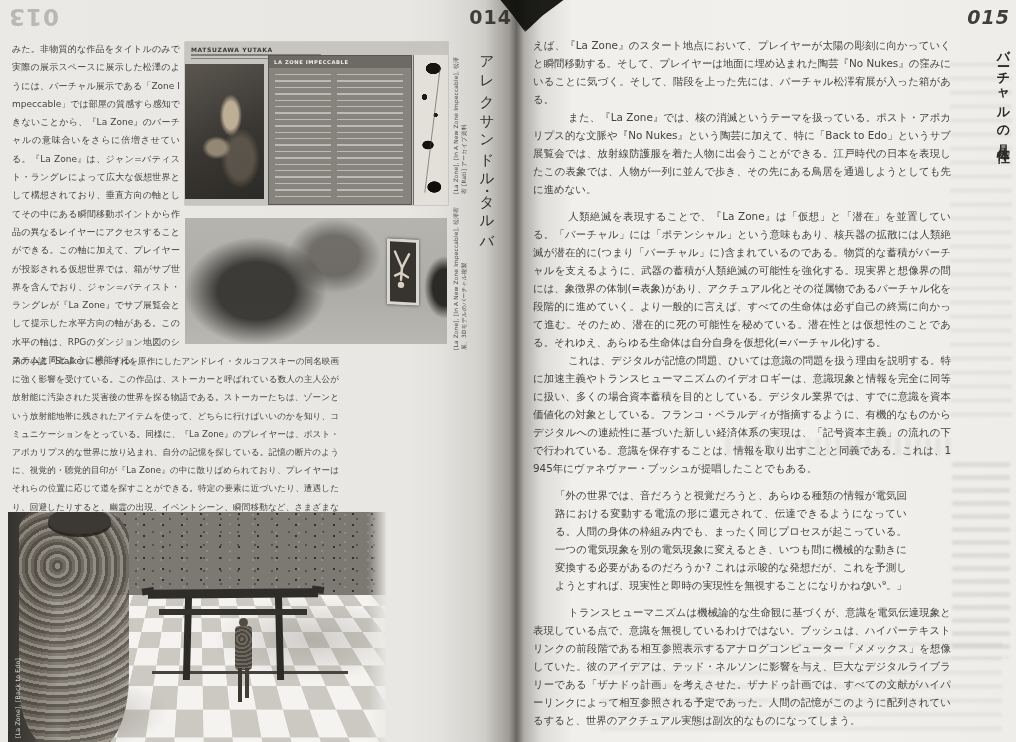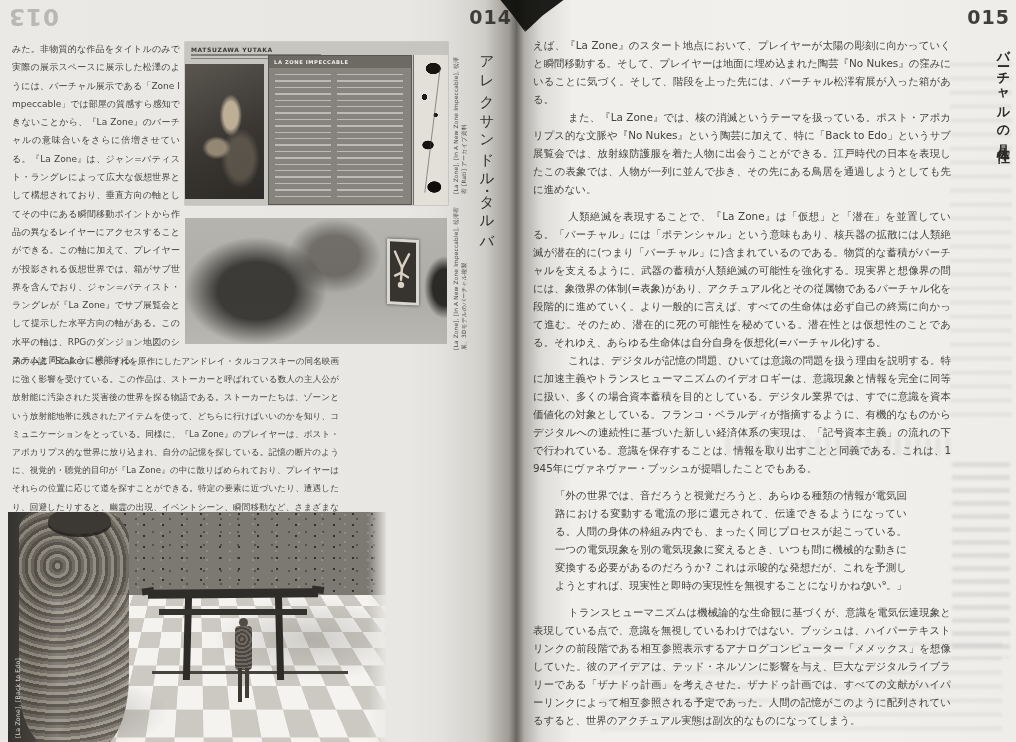--- a/index.html
+++ b/index.html
@@ -120,21 +120,21 @@
     background:linear-gradient(90deg,rgba(234,233,229,0),rgba(234,233,229,.9));}
 
   
   .gutter{position:absolute;left:440px;top:0;width:132px;height:742px;pointer-events:none;
     background:linear-gradient(90deg,rgba(60,55,48,0) 0%,rgba(60,55,48,.07) 34%,rgba(48,44,38,.3) 52%,
       rgba(26,24,21,.55) 58%,rgba(48,44,38,.22) 64%,rgba(60,55,48,.06) 78%,rgba(60,55,48,0) 100%);}
   .gutter-wedge{position:absolute;left:494px;top:-4px;width:78px;height:36px;background:#0d0c0a;
     clip-path:polygon(4% 0,96% 0,62% 55%,40% 100%,22% 48%);filter:blur(1.6px);opacity:.92;pointer-events:none;}
 
   
-  .pageno-right{position:absolute;left:410px;top:6px;width:80px;text-align:right;}
+  .pageno-right{position:absolute;left:410px;top:6px;width:80px;text-align:right;font-style:italic;}
   .vtitle-right{position:absolute;left:474px;top:42px;font-size:13px;letter-spacing:3px;
     color:#2c2b29;font-weight:600;}
   .rcol{position:absolute;left:13px;top:36px;width:418px;font-size:10.4px;line-height:18px;color:#44433f;}
   .rcol p{margin:0;text-indent:3.4em;}
   .rcol p.first{text-indent:0;}
   .rcol p.space-before{margin-top:9px;}
   .rcol blockquote{margin:9px 44px 9px 22px;text-indent:0;}
   .footnote{position:absolute;left:346px;top:580px;width:112px;font-size:8.2px;line-height:13.2px;color:#4d4c49;}
   .footnote .fn-no{display:block;margin-bottom:2px;}
   .footnote .fn-body{white-space:pre-line;}

